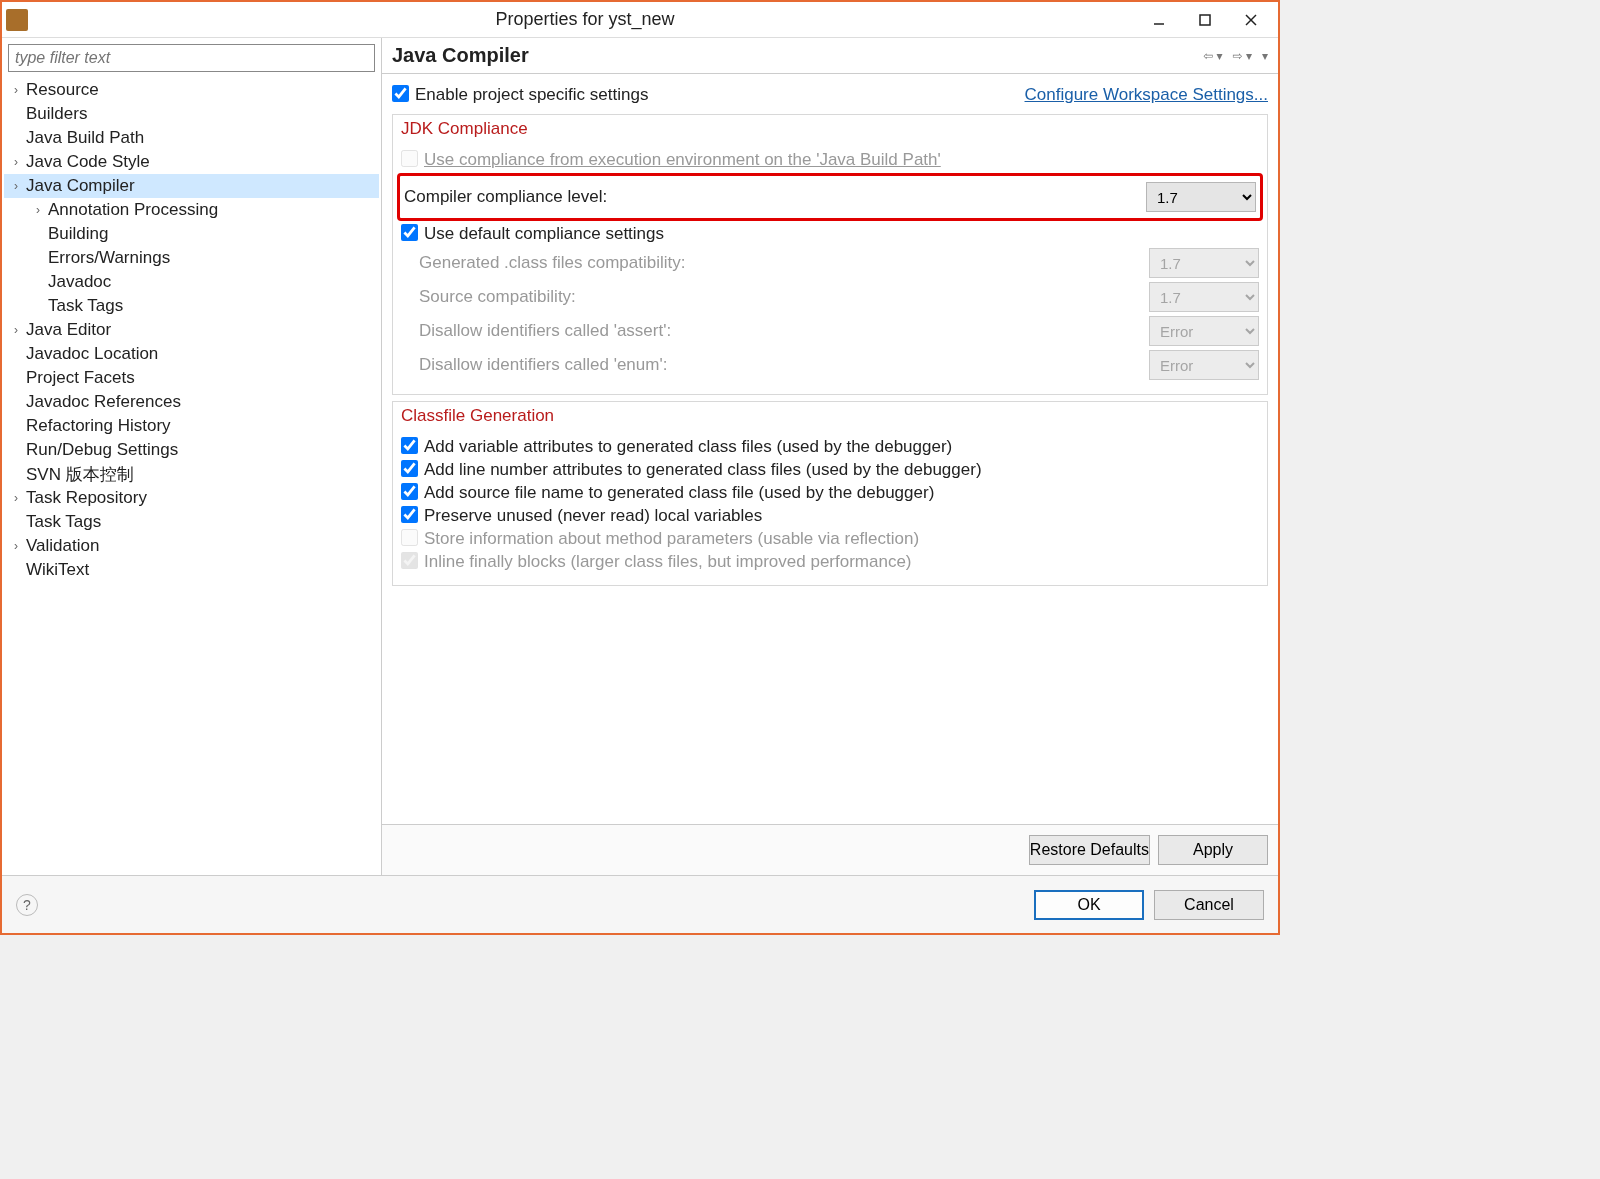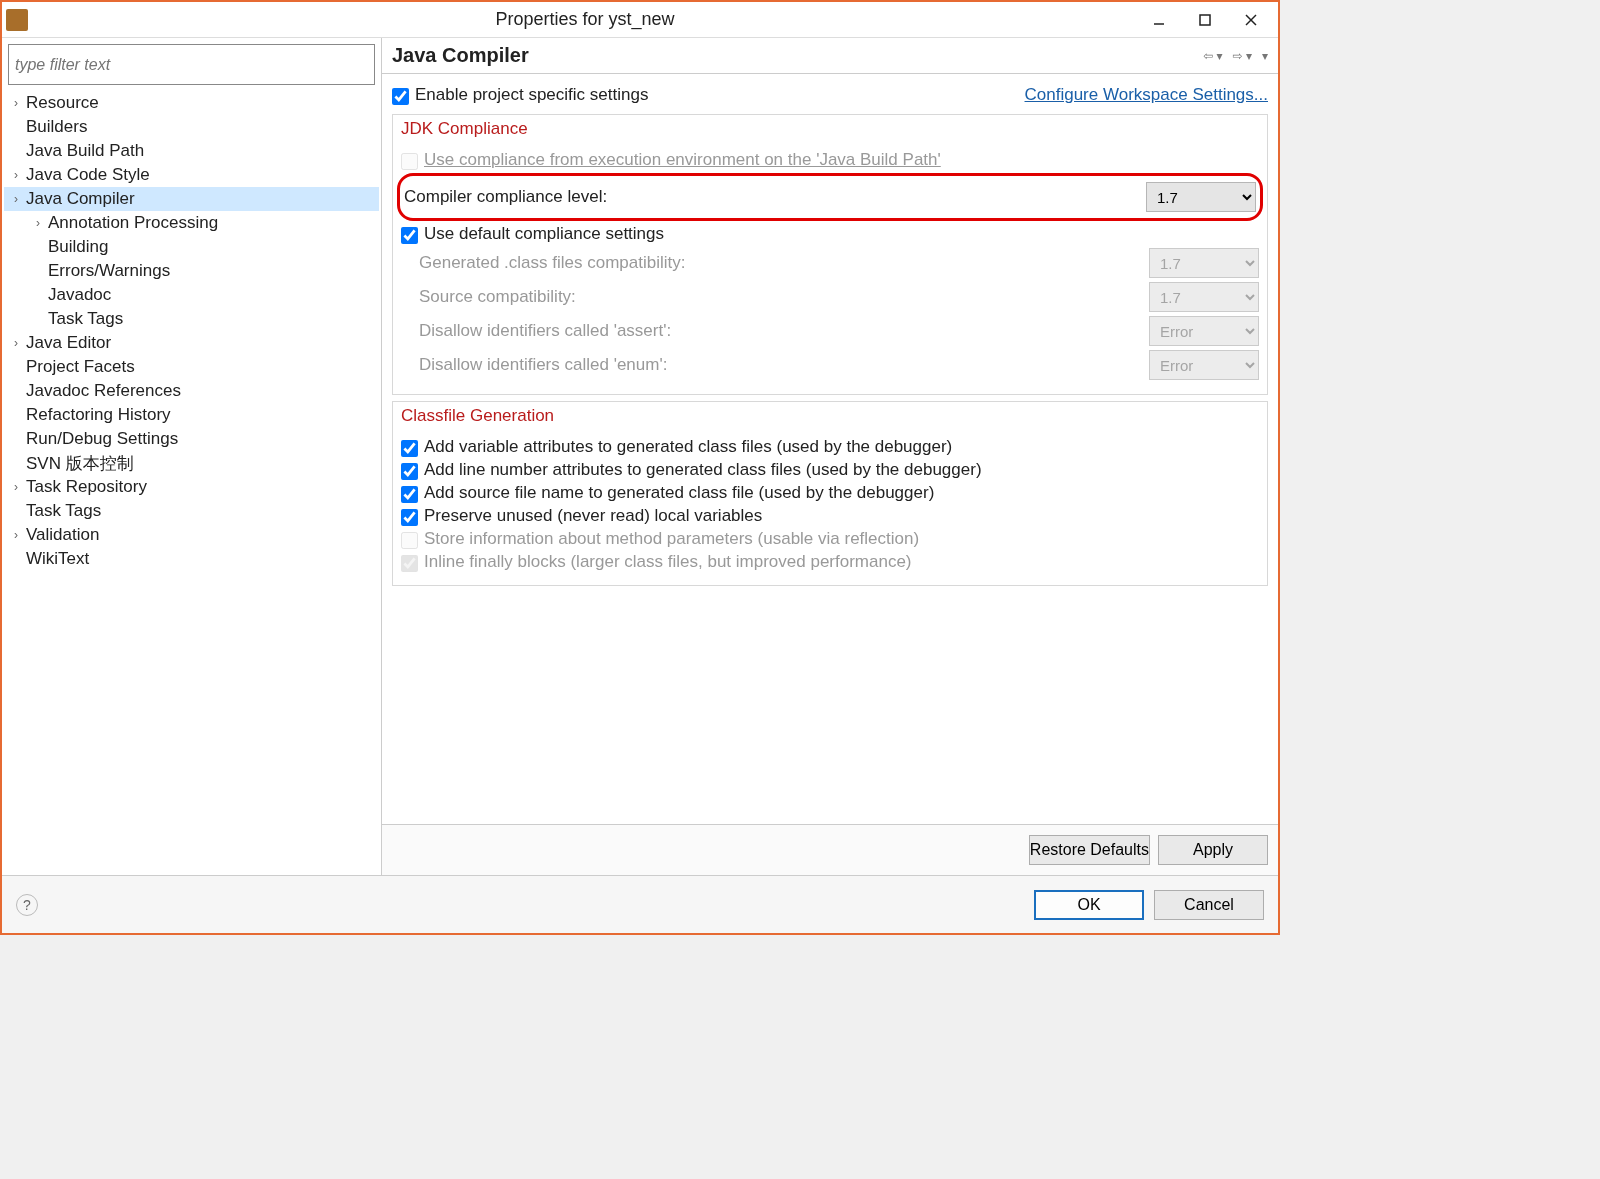--- a/index.html
+++ b/index.html
@@ -5,44 +5,44 @@
 * { box-sizing: border-box; margin: 0; padding: 0; }
 body { font-family: "Segoe UI", Tahoma, sans-serif; font-size: 17px; color: #222; background: #f0f0f0; width: 1280px; height: 935px; border: 2px solid #e66a32; position: relative; overflow: hidden; }
 .titlebar { height: 36px; display: flex; align-items: center; padding: 0 4px; background: #fff; border-bottom: 1px solid #ddd; text-align: center; }
 .titlebar .icon { width: 22px; height: 22px; margin-right: 6px; background: #a86e2a; display: inline-block; border-radius: 2px; }
 .titlebar .title { flex: 1; font-size: 18px; }
 .titlebar .winbtn { width: 46px; height: 36px; display: flex; align-items: center; justify-content: center; font-size: 14px; }
 .winbtn svg { stroke: #222; }
 .body { display: flex; height: calc(100% - 36px - 58px); }
 .left { width: 380px; border-right: 1px solid #ccc; background: #fff; display: flex; flex-direction: column; }
 .filter { margin: 6px 6px 2px 6px; }
-.filter input { width: 100%; height: 41px; padding: 2px 6px; font-size: 16px; border: 1px solid #888; font-style: italic; color: #888; }
+.filter input { width: 100%; height: 28px; padding: 2px 6px; font-size: 16px; border: 1px solid #888; font-style: italic; color: #888; }
 .tree { flex: 1; overflow: auto; padding: 4px 2px; }
 .tree .row { display: flex; align-items: center; height: 24px; padding-left: 6px; cursor: default; white-space: nowrap; }
 .tree .row.sel { background: #cfe8ff; }
 .tree .row.l1 { padding-left: 28px; }
 .tree .chev { width: 12px; display: inline-block; text-align: center; color: #666; margin-right: 4px; font-size: 12px; }
 .right { flex: 1; display: flex; flex-direction: column; background: #fff; }
 .rhead { display: flex; align-items: center; border-bottom: 1px solid #ccc; padding: 6px 10px; }
 .rhead .rtitle { font-size: 20px; font-weight: 600; flex: 1; }
 .rhead .nav { display: flex; gap: 4px; color: #777; font-size: 12px; }
 .panel { padding: 2px 10px 10px 10px; }
 .toprow { display: flex; align-items: center; margin: 6px 0 2px 0; }
 .toprow .link { color: #1a5fa8; text-decoration: underline; margin-left: auto; }
 .section { border: 1px solid #d8d8d8; margin-top: 6px; }
 .section .shdr { padding: 4px 8px; font-size: 17px; color: #b91c1c; }
 .section .sbody { padding: 4px 8px 10px 8px; }
-.ck { display: flex; align-items: flex-end; margin: 3px 0; }
+.ck { display: flex; align-items: flex-start; margin: 3px 0; }
 .ck input[type=checkbox] { width: 17px; height: 17px; margin-right: 6px; }
 .disabled { color: #999; }
 .disabled input[type=checkbox] { opacity: 0.6; }
 .rowf { display: flex; align-items: center; margin: 4px 0; }
 .rowf .lbl { flex: 1; }
 .rowf select, .rowf .sel { width: 110px; height: 30px; border: 1px solid #b6b6b6; background: #e5e5e5; font-size: 15px; padding: 0 6px; }
-.highlight { border: 3px solid #e00000; border-radius: 16px; padding: 2px 4px; margin: 2px -4px; }
+.highlight { border: 3px solid #e00000; border-radius: 4px; padding: 2px 4px; margin: 2px -4px; }
 .indent { padding-left: 18px; }
 .btnbar { display: flex; justify-content: flex-end; gap: 8px; padding: 10px; border-top: 1px solid #ccc; background: #fafafa; }
 .btn { min-width: 110px; height: 30px; border: 1px solid #adadad; background: #e9e9e9; font-size: 16px; }
 .btn.primary { border: 2px solid #1a6fbf; background: #fdfdfd; }
 .footer { position: absolute; bottom: 0; left: 0; right: 0; height: 58px; border-top: 1px solid #ccc; background: #f6f6f6; display: flex; align-items: center; padding: 0 14px; }
 .footer .help { width: 22px; height: 22px; border: 1px solid #bbb; border-radius: 50%; display: flex; align-items: center; justify-content: center; color: #666; font-size: 14px; }
 .footer .fbtns { margin-left: auto; display: flex; gap: 10px; }
 .ul { text-decoration: underline; }
 </style>
 </head>
@@ -114,20 +114,24 @@
         <div class="row l1">
           <span class="chev"></span>
           <span>Task Tags</span>
         </div>
         <div class="row">
           <span class="chev">›</span>
           <span>Java Editor</span>
         </div>
         <div class="row">
           <span class="chev"></span>
+          <span>Javadoc Location</span>
+        </div>
+        <div class="row">
+          <span class="chev"></span>
           <span>Project Facets</span>
         </div>
         <div class="row">
           <span class="chev"></span>
           <span>Javadoc References</span>
         </div>
         <div class="row">
           <span class="chev"></span>
           <span>Refactoring History</span>
         </div>

